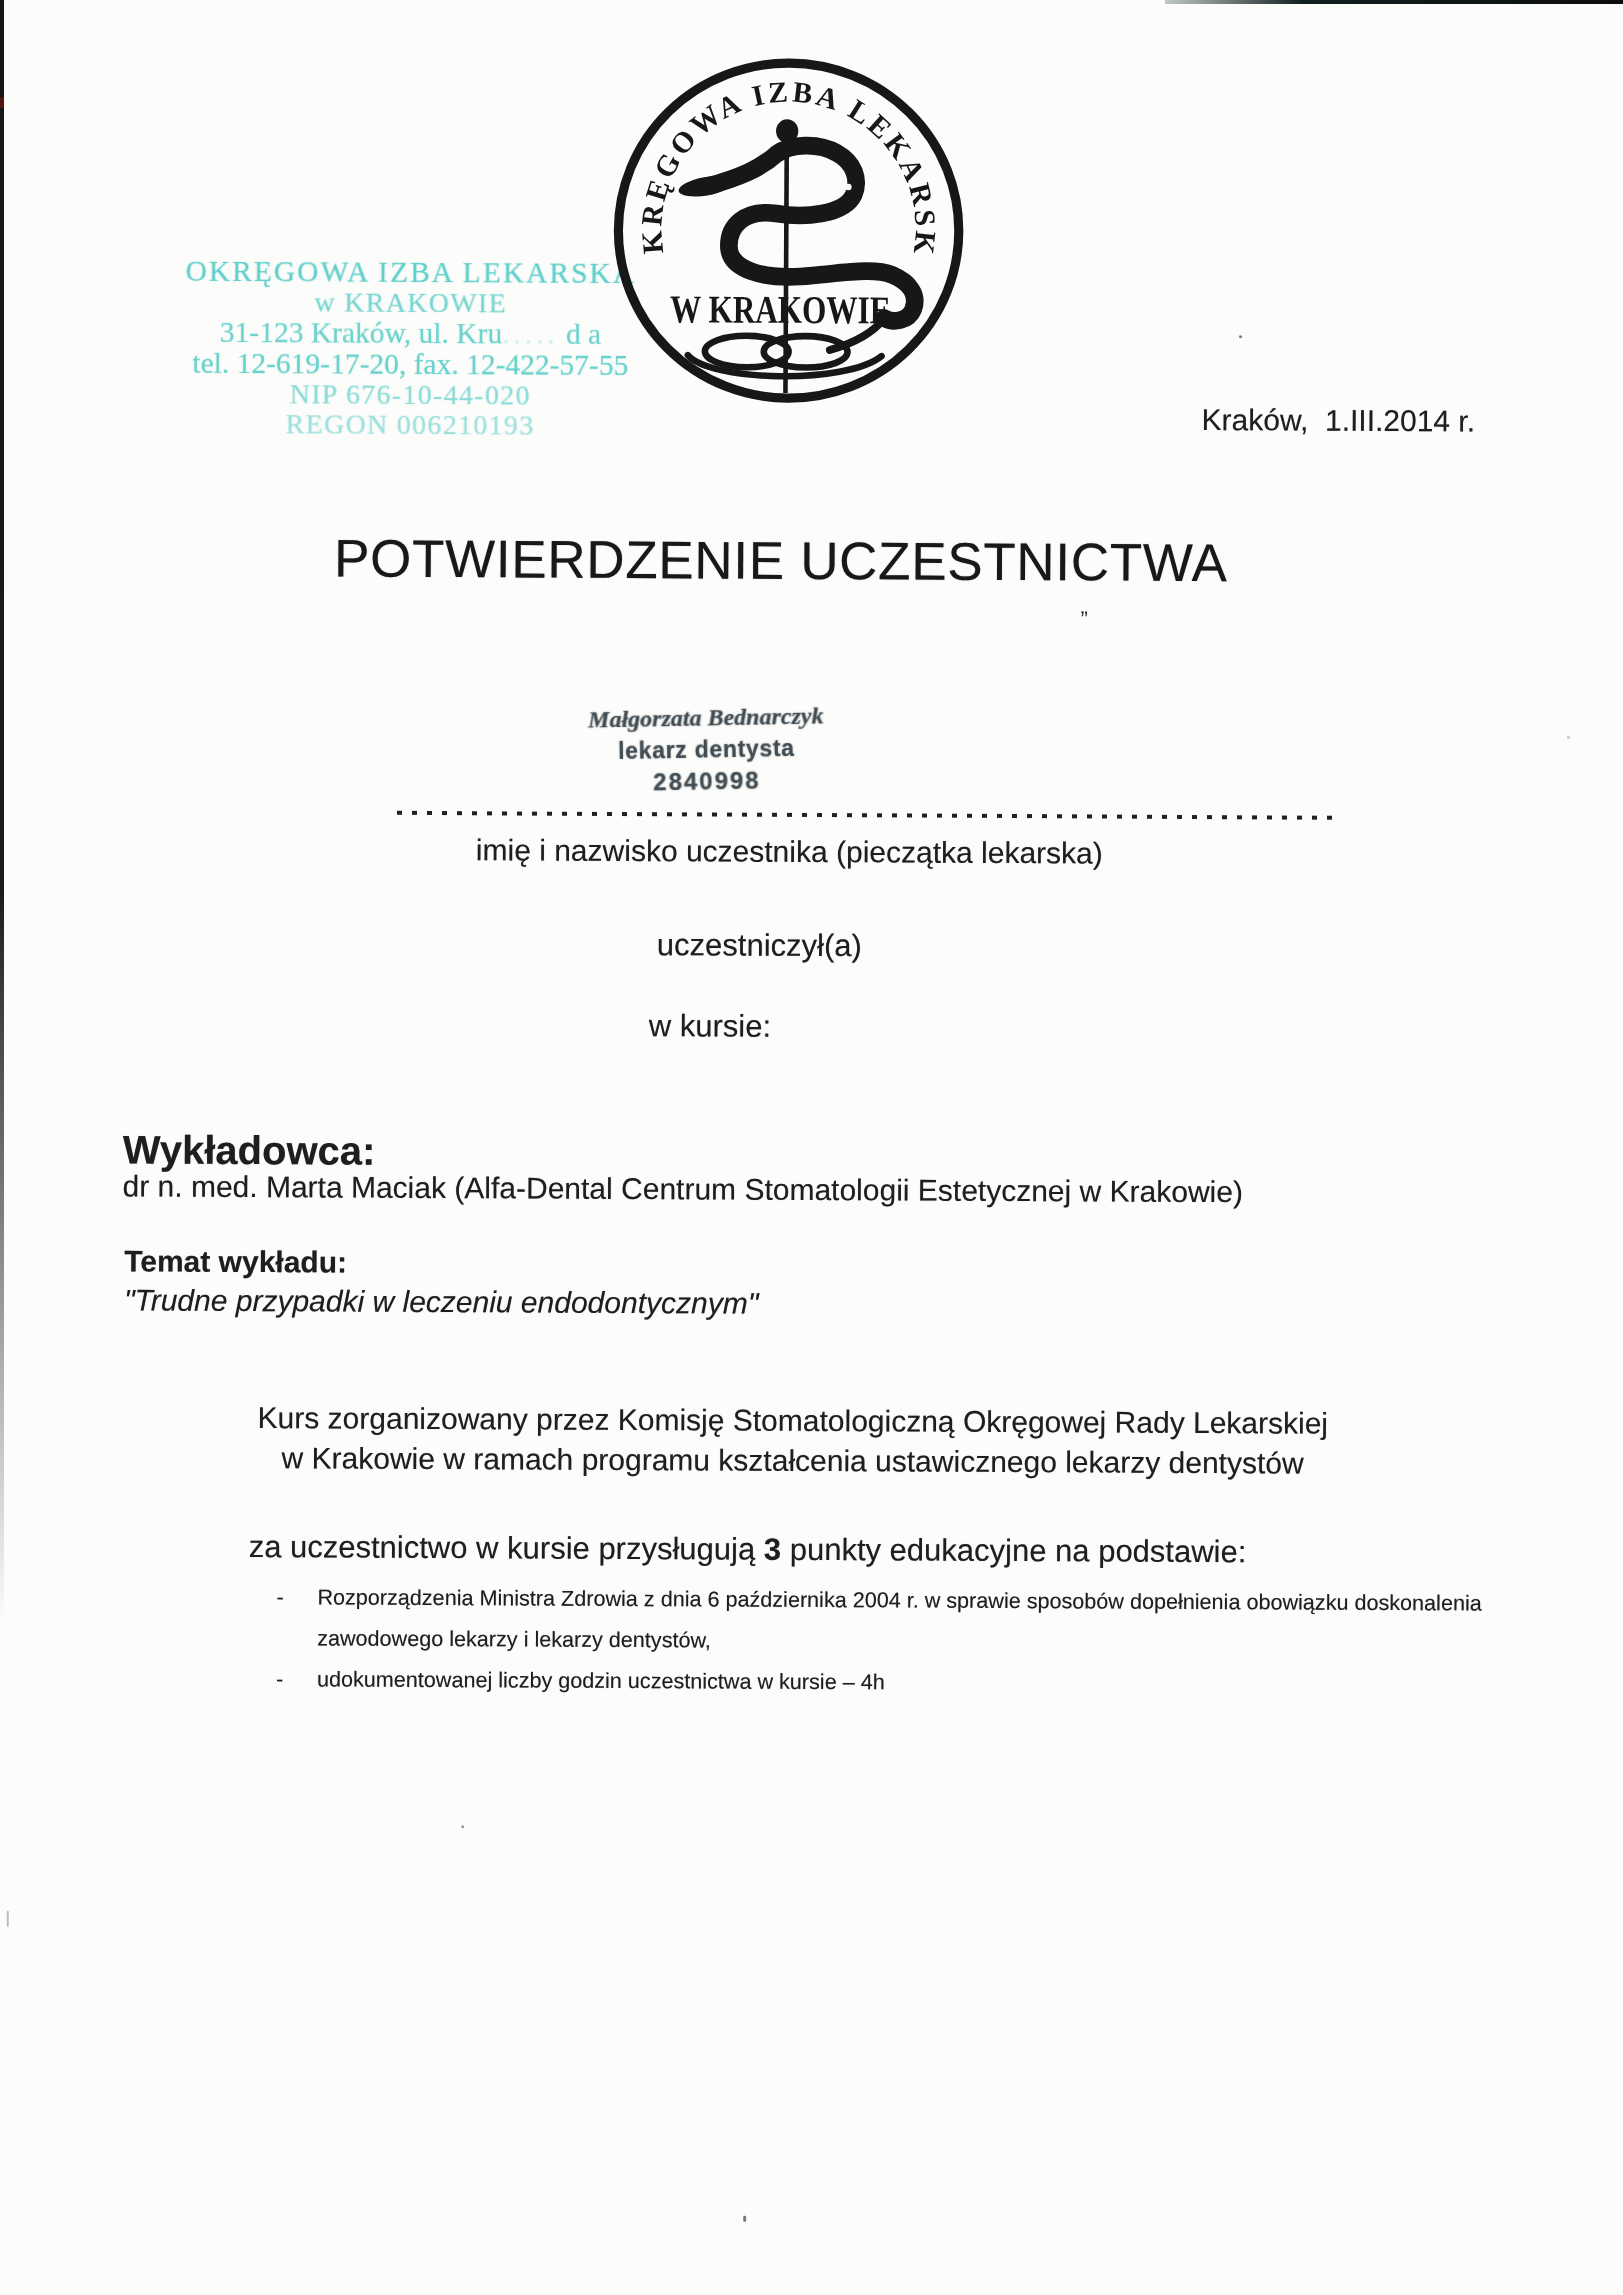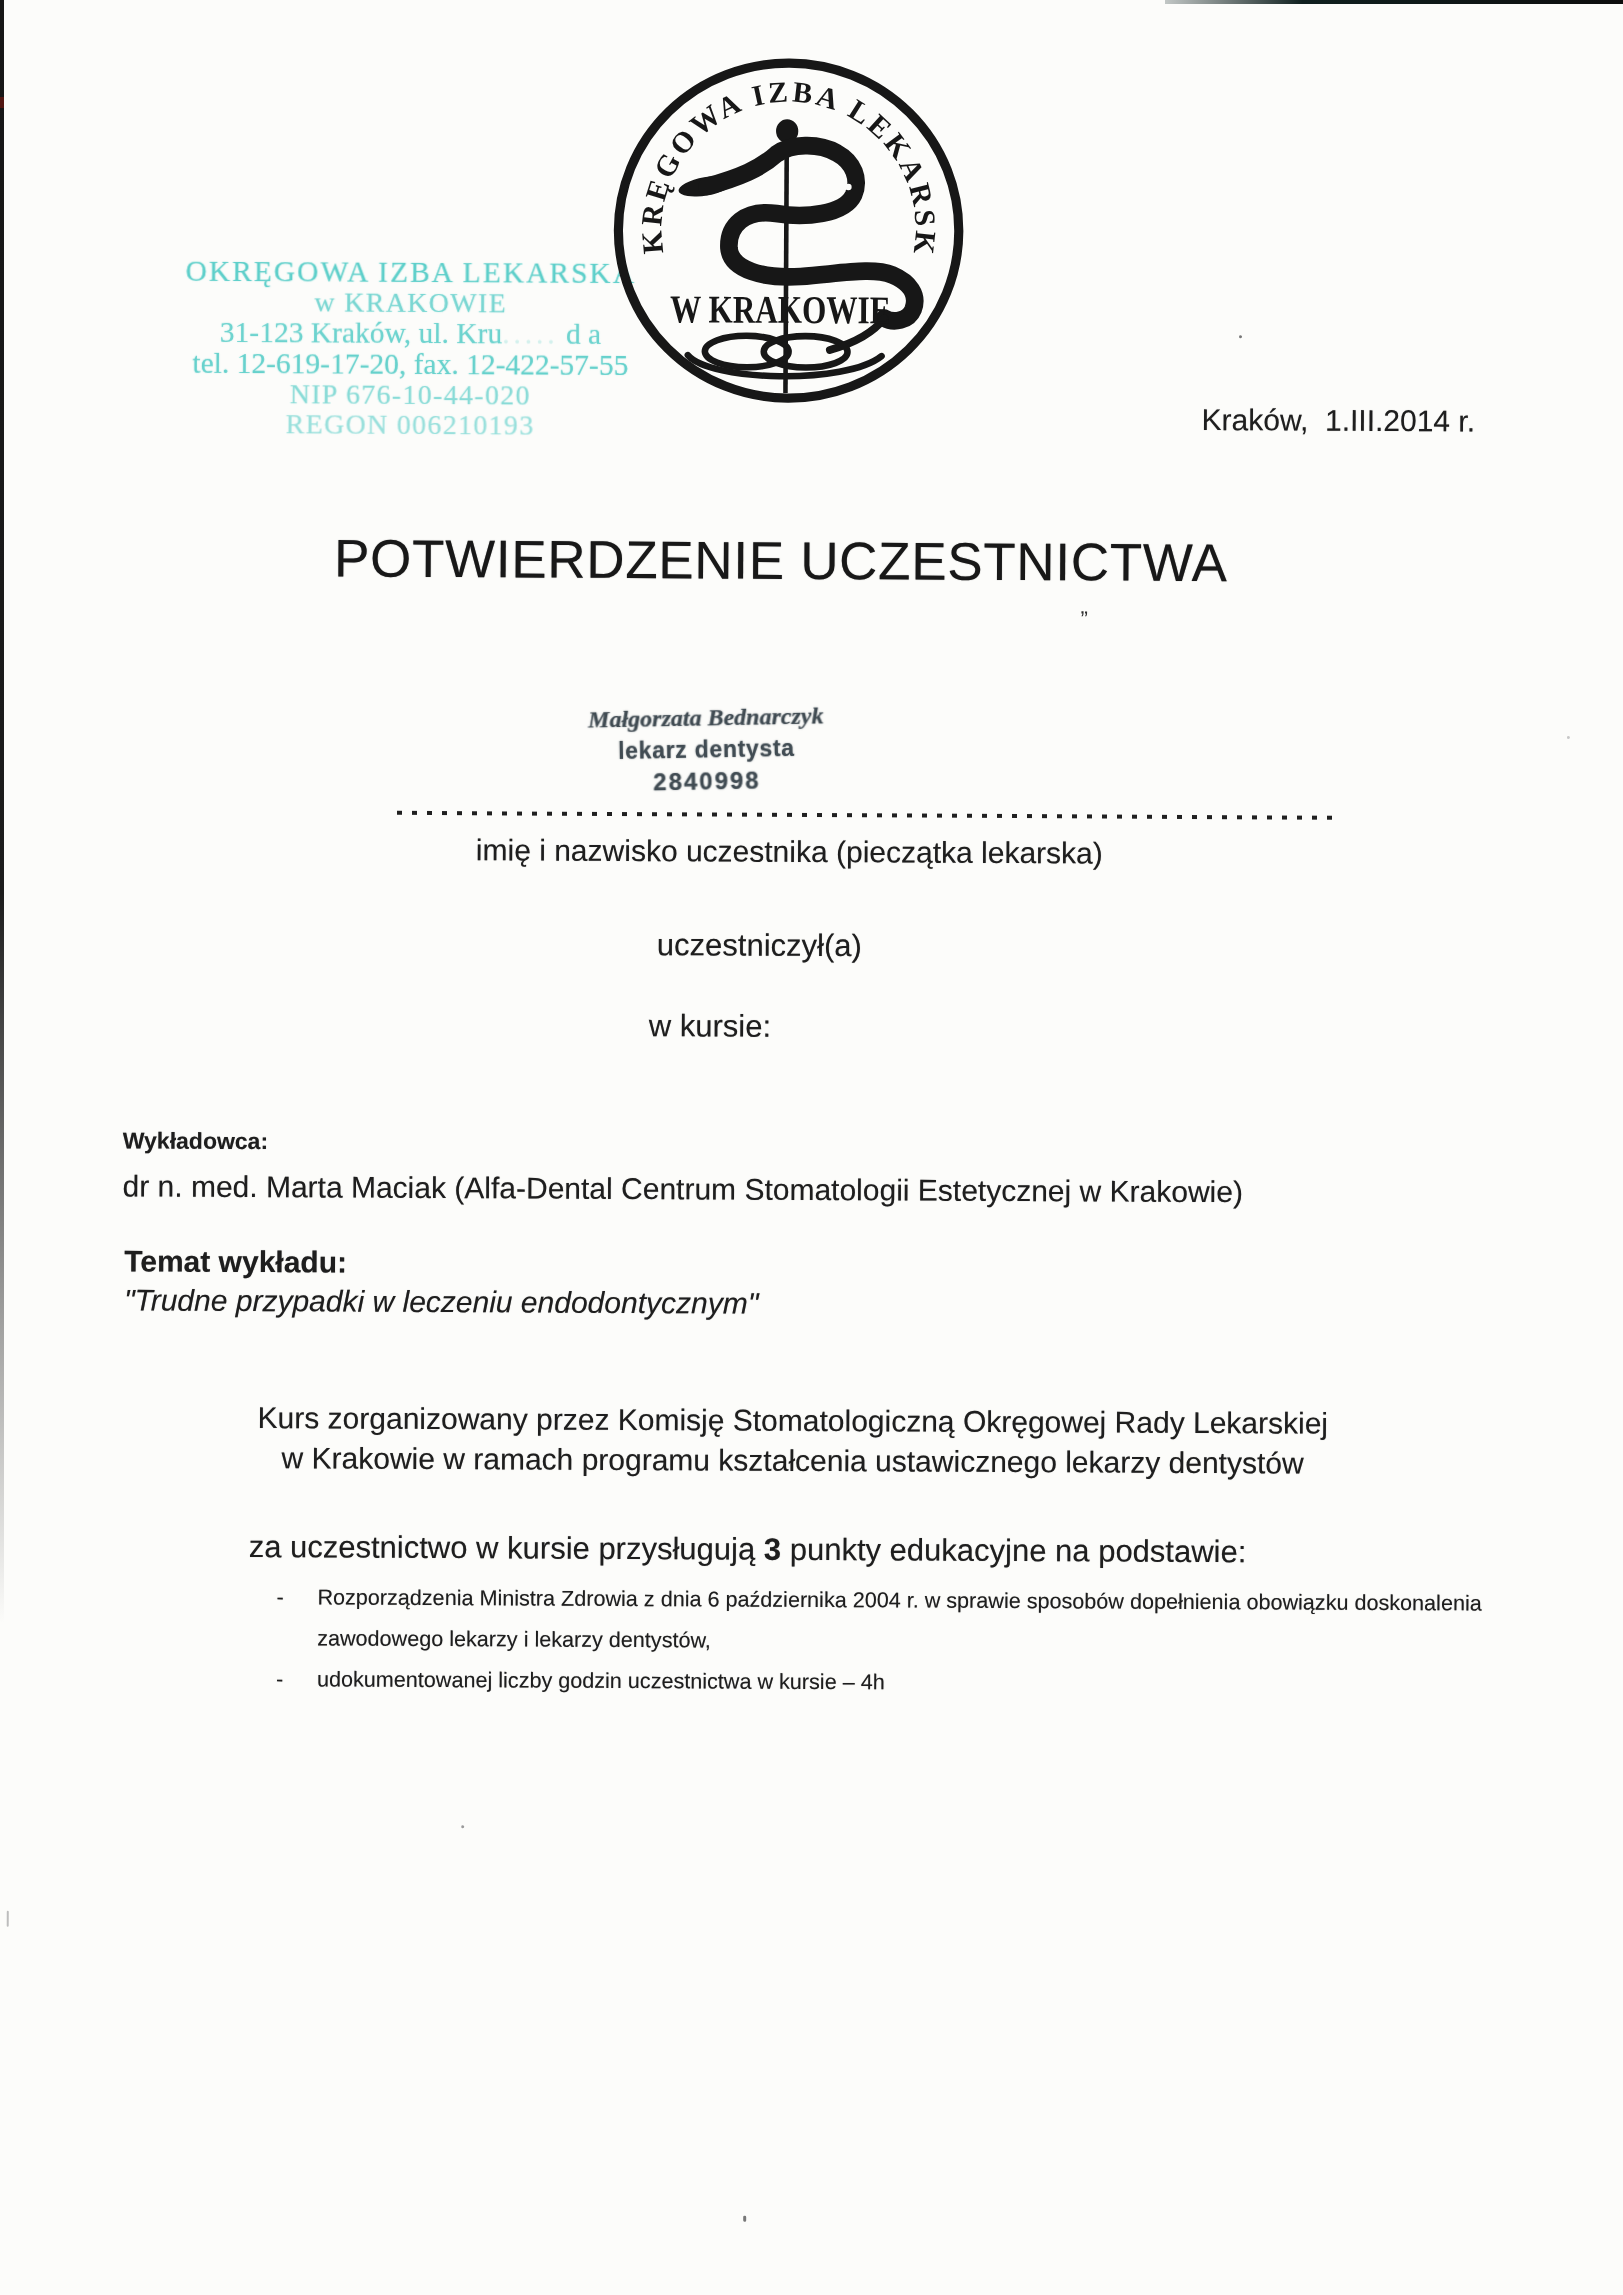--- a/index.html
+++ b/index.html
@@ -55,21 +55,21 @@
   .participant .prof{font-weight:bold;font-size:23px;line-height:31px;letter-spacing:0.7px;}
   .participant .num{font-weight:bold;font-size:24px;line-height:31px;letter-spacing:2px;}
 
   .dotline{left:396px;top:813px;width:943px;height:3.9px;
     background:repeating-linear-gradient(90deg,#202020 0 5.2px,transparent 5.2px 15px);}
 
   .caption{left:367px;top:835px;width:844px;text-align:center;font-size:30px;}
   .participated{left:563px;top:928px;width:393px;text-align:center;font-size:31px;}
   .course{left:563px;top:1009px;width:295px;text-align:center;font-size:31px;}
 
-  .lect-label{left:124px;top:1131px;font-size:23px;font-weight:bold;}
+  .lect-label{left:124px;top:1131px;font-size:40px;font-weight:bold;}
   .lect-value{left:124px;top:1173px;font-size:30px;}
   .topic-label{left:126px;top:1248px;font-size:30px;font-weight:bold;}
   .topic-value{left:126px;top:1287px;font-size:30px;font-style:italic;}
 
   .organizer{left:180px;top:1401px;width:1231px;text-align:center;
     font-size:30px;line-height:40px;}
 
   .points{left:252px;top:1532px;font-size:31px;}
   .points b{font-weight:bold;}
 

